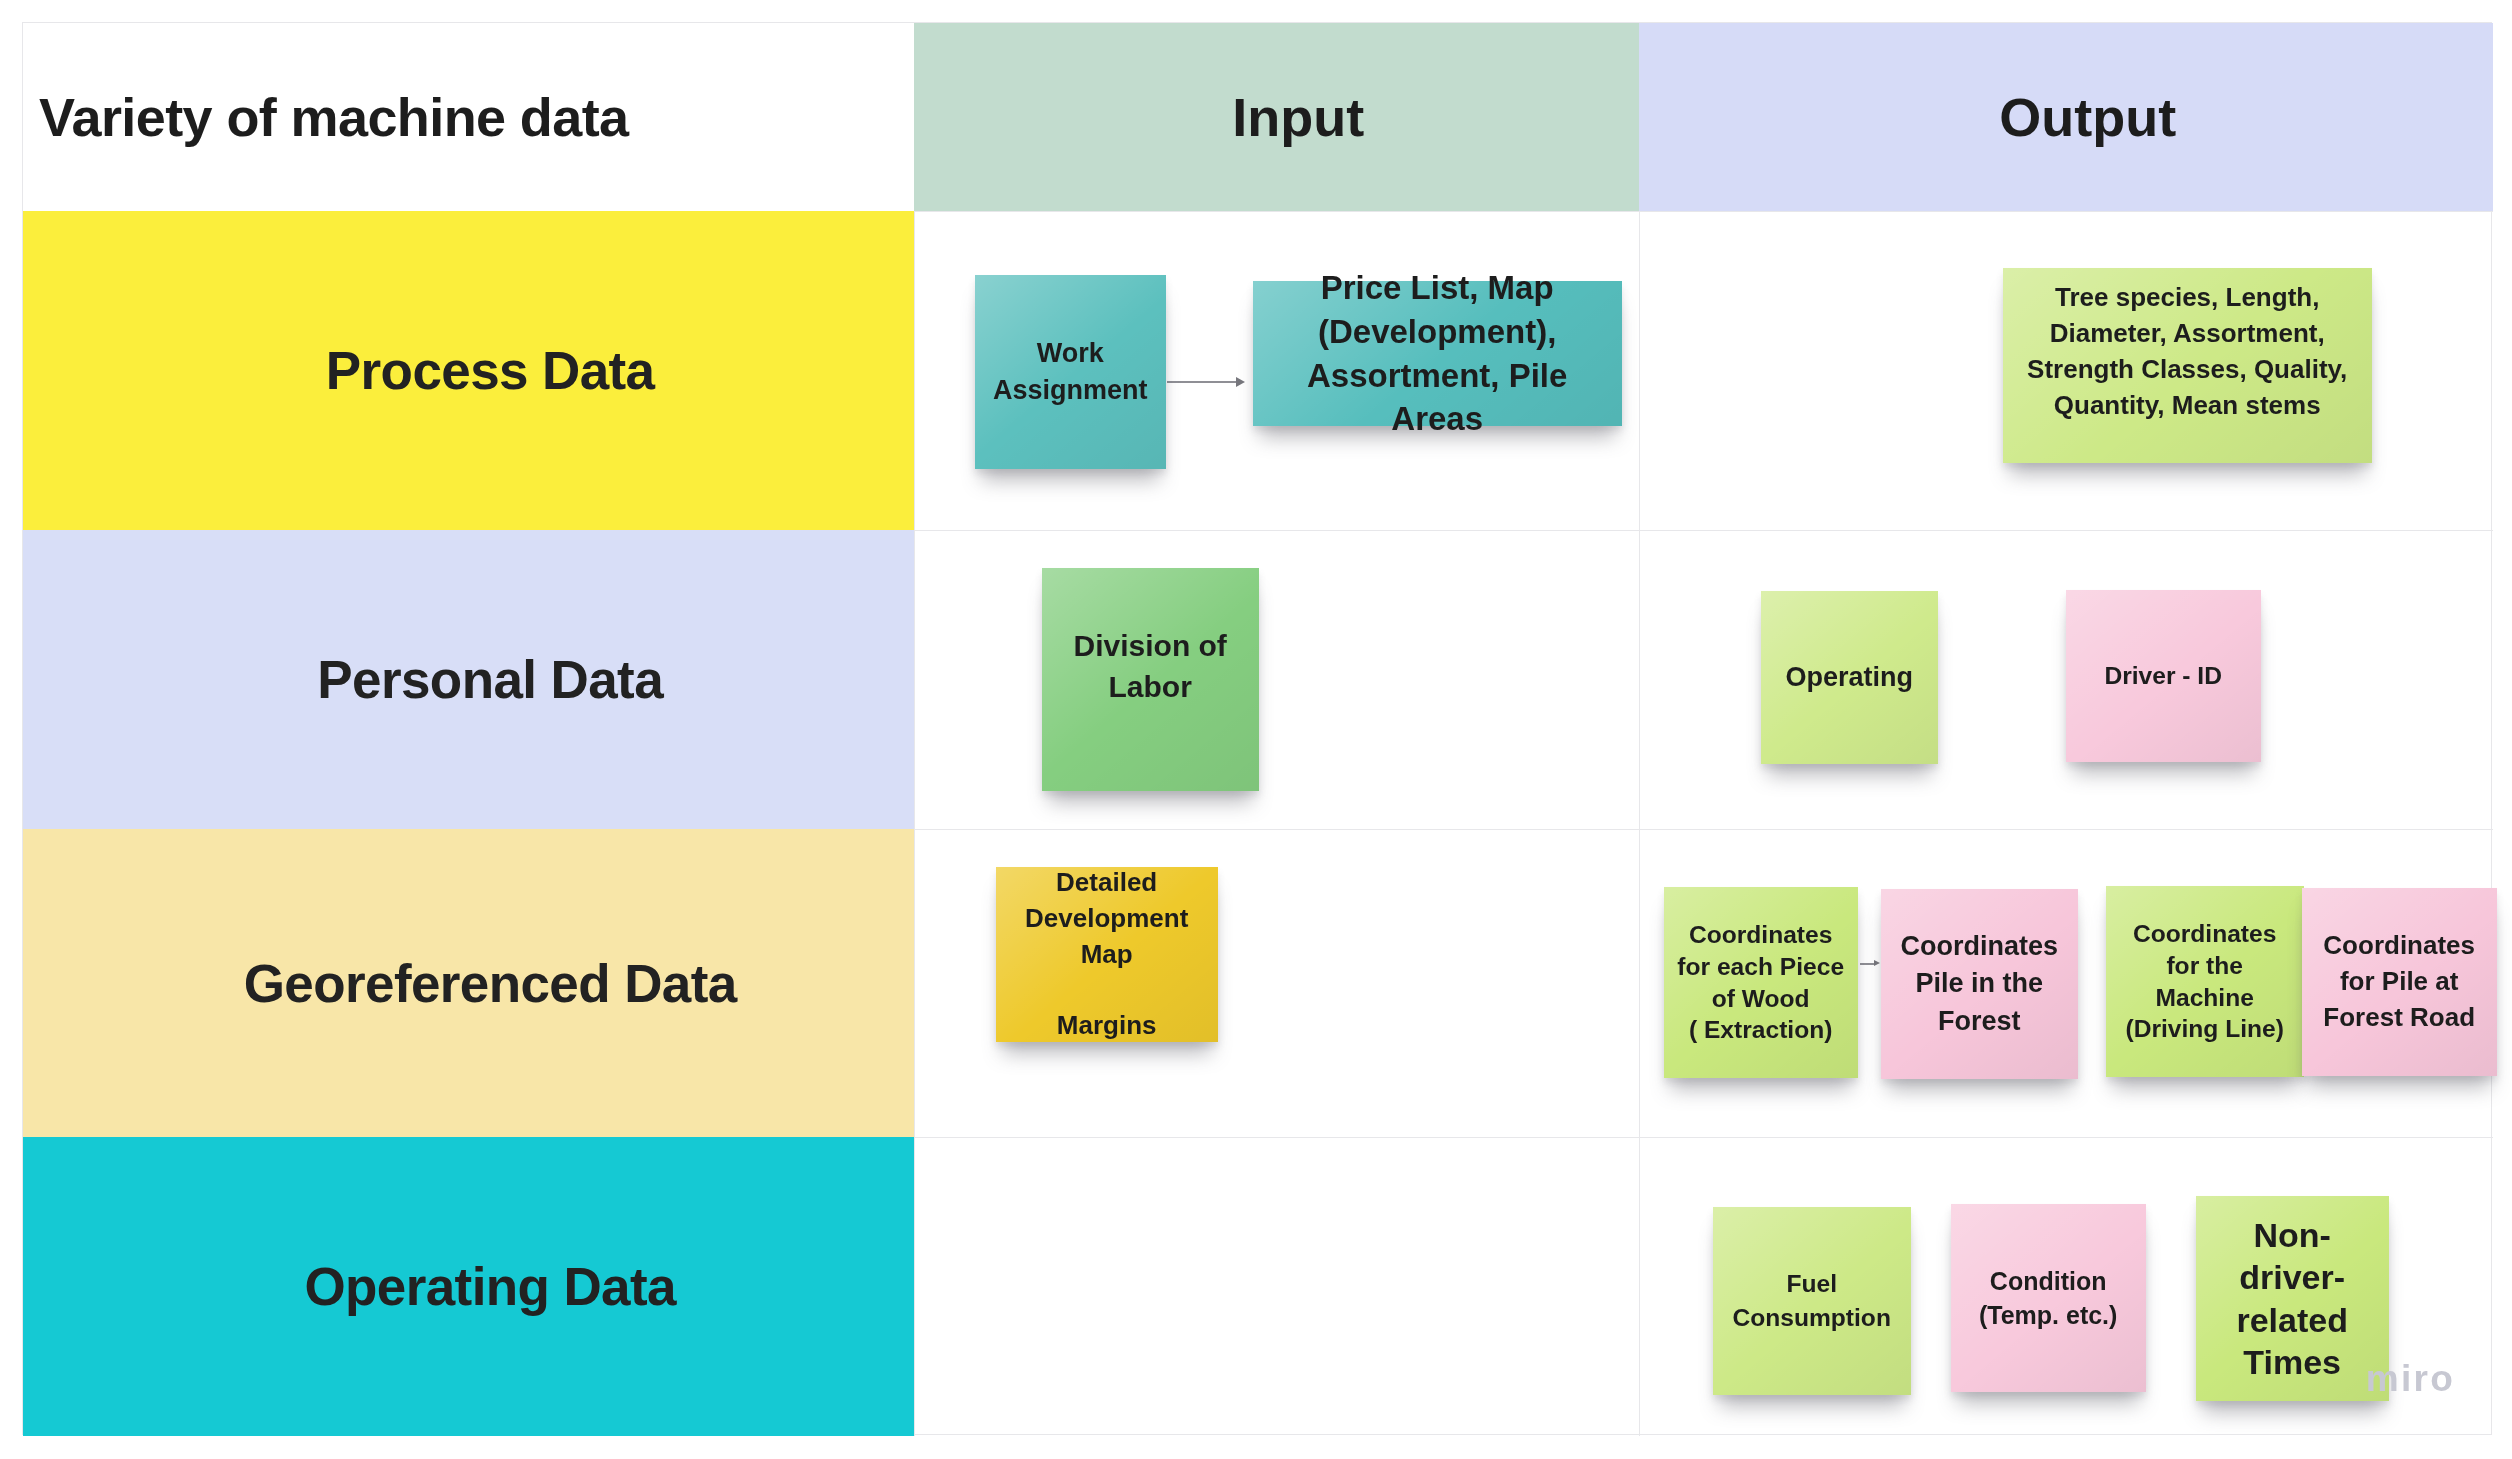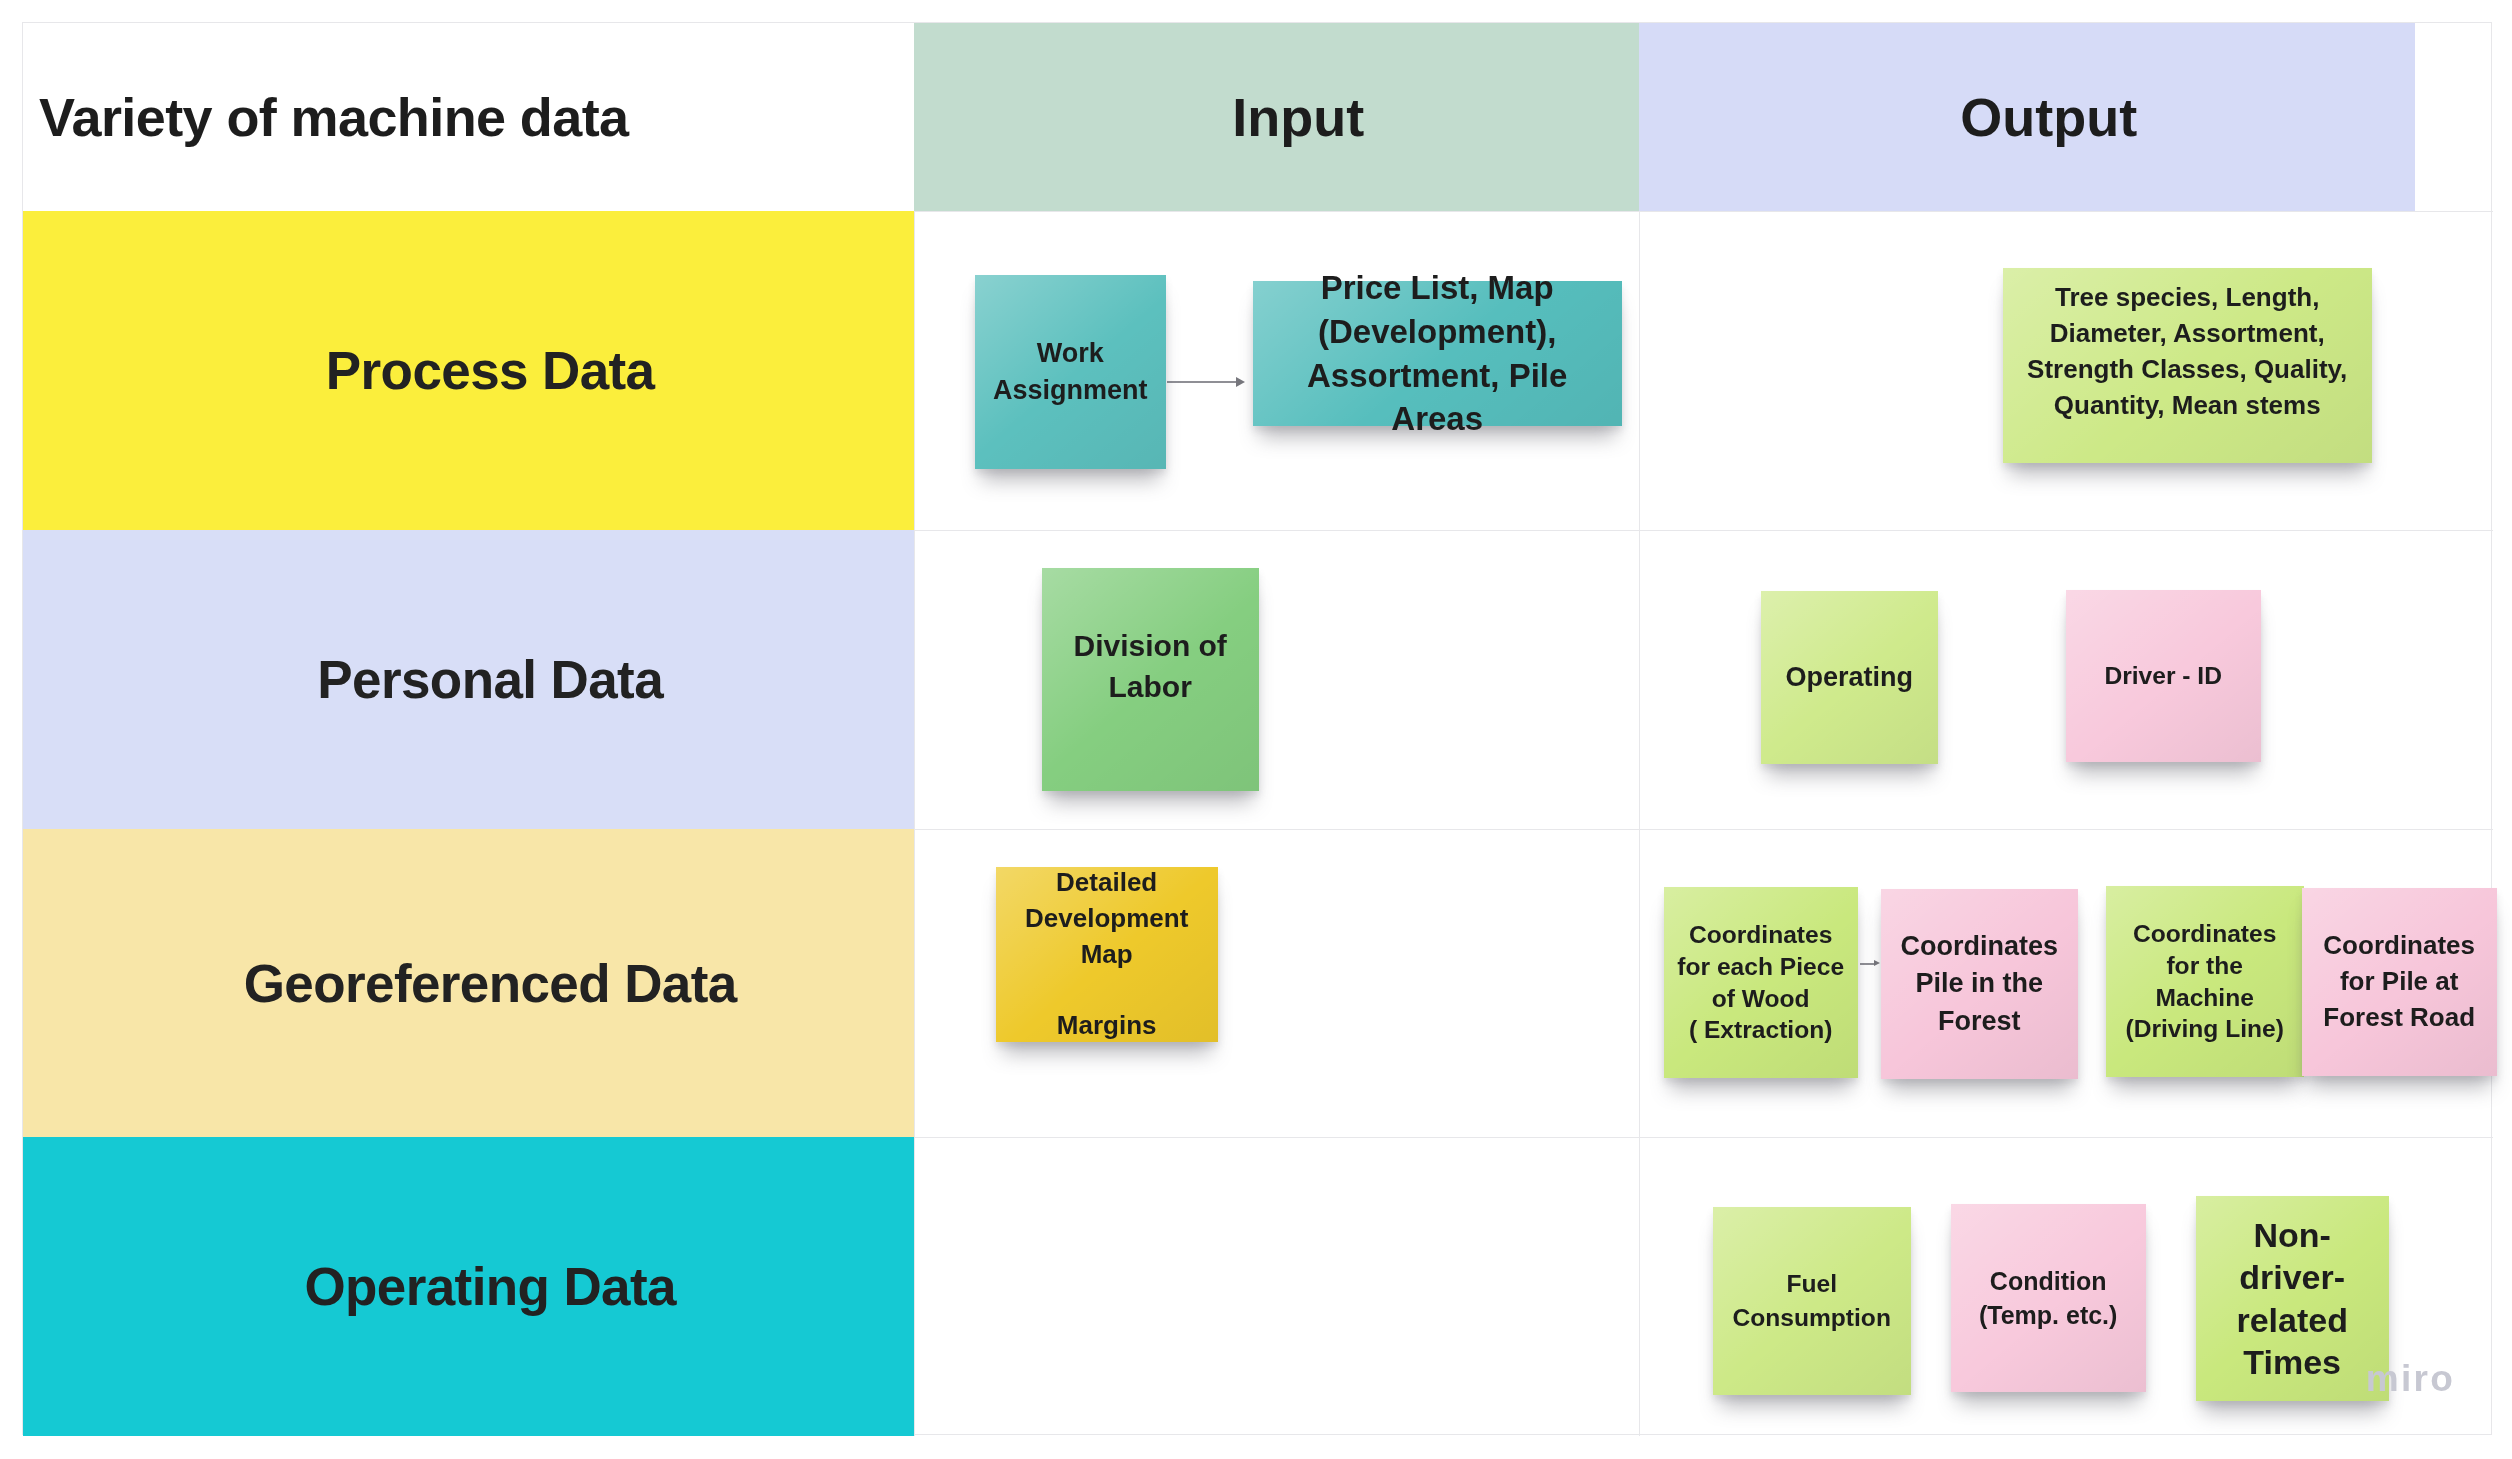--- a/index.html
+++ b/index.html
@@ -9,21 +9,21 @@
   }
   .table{position:absolute;left:21.7px;top:22px;width:2470px;height:1413px;border:1.2px solid #e7e7ea;box-sizing:border-box;}
   .vline{position:absolute;top:0;width:1.2px;height:1413px;background:#e7e7ea;z-index:1;}
   .hline{position:absolute;left:0;height:1.2px;width:2470px;background:#e7e7ea;z-index:1;}
   .cell{position:absolute;z-index:2;display:flex;align-items:center;justify-content:center;box-sizing:border-box;padding-left:44px;}
   .corner-cell{left:0;top:0;width:891px;height:188px;justify-content:flex-start;padding-left:16.4px;background:#ffffff;}
   .corner-cell .t{font-size:54px;font-weight:700;letter-spacing:-0.6px;}
   .col-head{top:0;height:188px;}
   .col-head .t{font-size:54px;font-weight:700;}
   .head-input{left:891px;width:725px;}
-  .head-output{left:1616px;width:776px;}
+  .head-output{left:1616px;width:854px;}
   .row-label{left:0;width:891px;}
   .row-label .t{font-size:53px;font-weight:700;letter-spacing:-0.6px;color:#222222;}
   .sticky{
     position:absolute;z-index:5;display:flex;align-items:center;justify-content:center;
     text-align:center;box-sizing:border-box;padding:8.2px;
     background-image:linear-gradient(140deg,rgba(255,255,255,.28) 0%,rgba(255,255,255,0) 52%,rgba(0,0,0,.05) 100%);
     box-shadow:0 17.6px 19px -5.9px rgba(90,90,100,.40),0 4.7px 7px rgba(90,90,100,.15);
   }
   .sticky .t{font-weight:700;white-space:pre-line;line-height:1.38;color:#1d1d1d;}
   .connector{position:absolute;z-index:4;background:#8f8f95;height:1.8px;}

